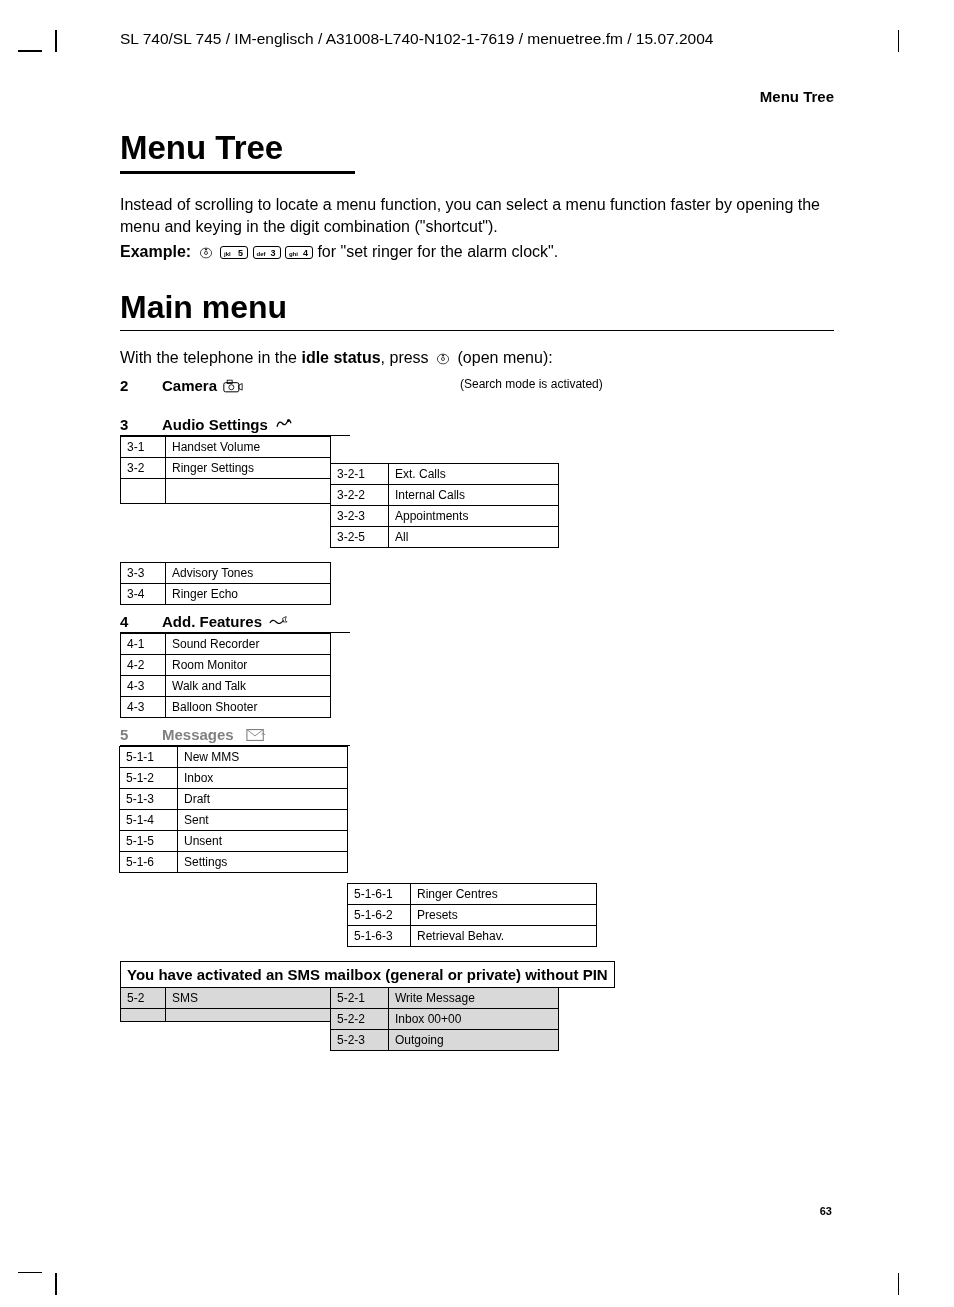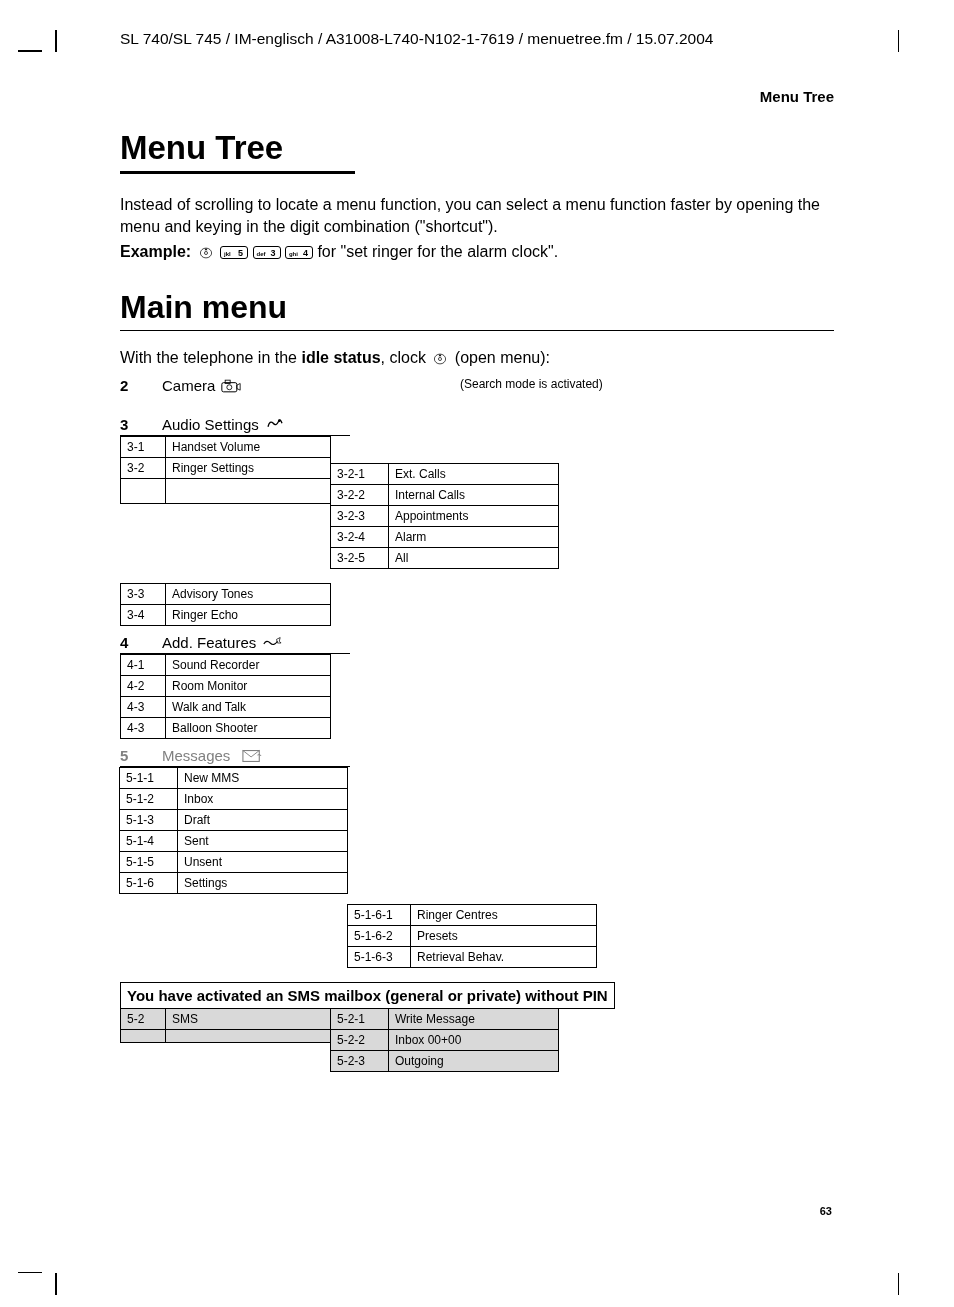--- a/index.html
+++ b/index.html
@@ -54,21 +54,21 @@
     font-weight: bold;
     margin: 0 0 4px 0;
   }
   .section-underline {
     border-bottom: 1.5px solid #000;
     margin-bottom: 18px;
   }
   .idle-line { font-size: 16px; margin-bottom: 8px; }
   .row { display: flex; align-items: flex-start; margin-top: 10px; }
   .col-num { width: 42px; font-weight: bold; font-size: 15px; }
-  .col-head { font-weight: normal; font-size: 15px; display: flex; align-items: center; gap: 6px; flex: 0 0 188px; }
+  .col-head { font-weight: bold; font-size: 15px; display: flex; align-items: center; gap: 6px; flex: 0 0 188px; }
   .col-head.gray { color: #808080; gap: 12px; }
   .col-note { font-size: 12px; margin-left: 110px; }
   .head-underline { border-bottom: 1px solid #000; margin-top: 2px; }
   .head-underline-wrap { width: 230px; }
   table.menu {
     border-collapse: collapse;
     font-size: 12px;
     margin: 0;
   }
   table.menu td {
@@ -147,21 +147,21 @@
     <span class="key-btn"><span class="sup">jkl</span><span>5</span></span>
     <span class="key-btn"><span class="sup">def</span><span>3</span></span>
     <span class="key-btn"><span class="sup">ghi</span><span>4</span></span>
     <span> for "set ringer for the alarm clock".</span>
   </div>
 
   <h2 class="section">Main menu</h2>
   <div class="section-underline"></div>
 
   <div class="idle-line">
-    <span>With the telephone in the </span><b>idle status</b><span>, clock </span>
+    <span>With the telephone in the </span><b>idle status</b><span>, press </span>
     <svg class="icon" viewBox="0 0 20 20">
         <ellipse cx="10" cy="10" rx="8" ry="7" fill="none" stroke="#000" stroke-width="1"></ellipse>
         <circle cx="10" cy="10" r="2.2" fill="none" stroke="#000"></circle>
         <path d="M10 3 L8 6 L12 6 Z" fill="#000"></path>
       </svg>
     <span> (open menu):</span>
   </div>
 
   <div class="row">
     <div class="col-num">2</div>
@@ -226,24 +226,20 @@
               <td class="code2">3-2-1</td>
               <td class="label2">Ext. Calls</td>
             </tr>
         <tr>
               <td class="code2">3-2-2</td>
               <td class="label2">Internal Calls</td>
             </tr>
         <tr>
               <td class="code2">3-2-3</td>
               <td class="label2">Appointments</td>
-            </tr>
-        <tr>
-              <td class="code2">3-2-4</td>
-              <td class="label2">Alarm</td>
             </tr>
         <tr>
               <td class="code2">3-2-5</td>
               <td class="label2">All</td>
             </tr>
       </tbody>
         </table>
     </div>
     <table class="menu" style="margin-top:14px;">
       <tbody>

